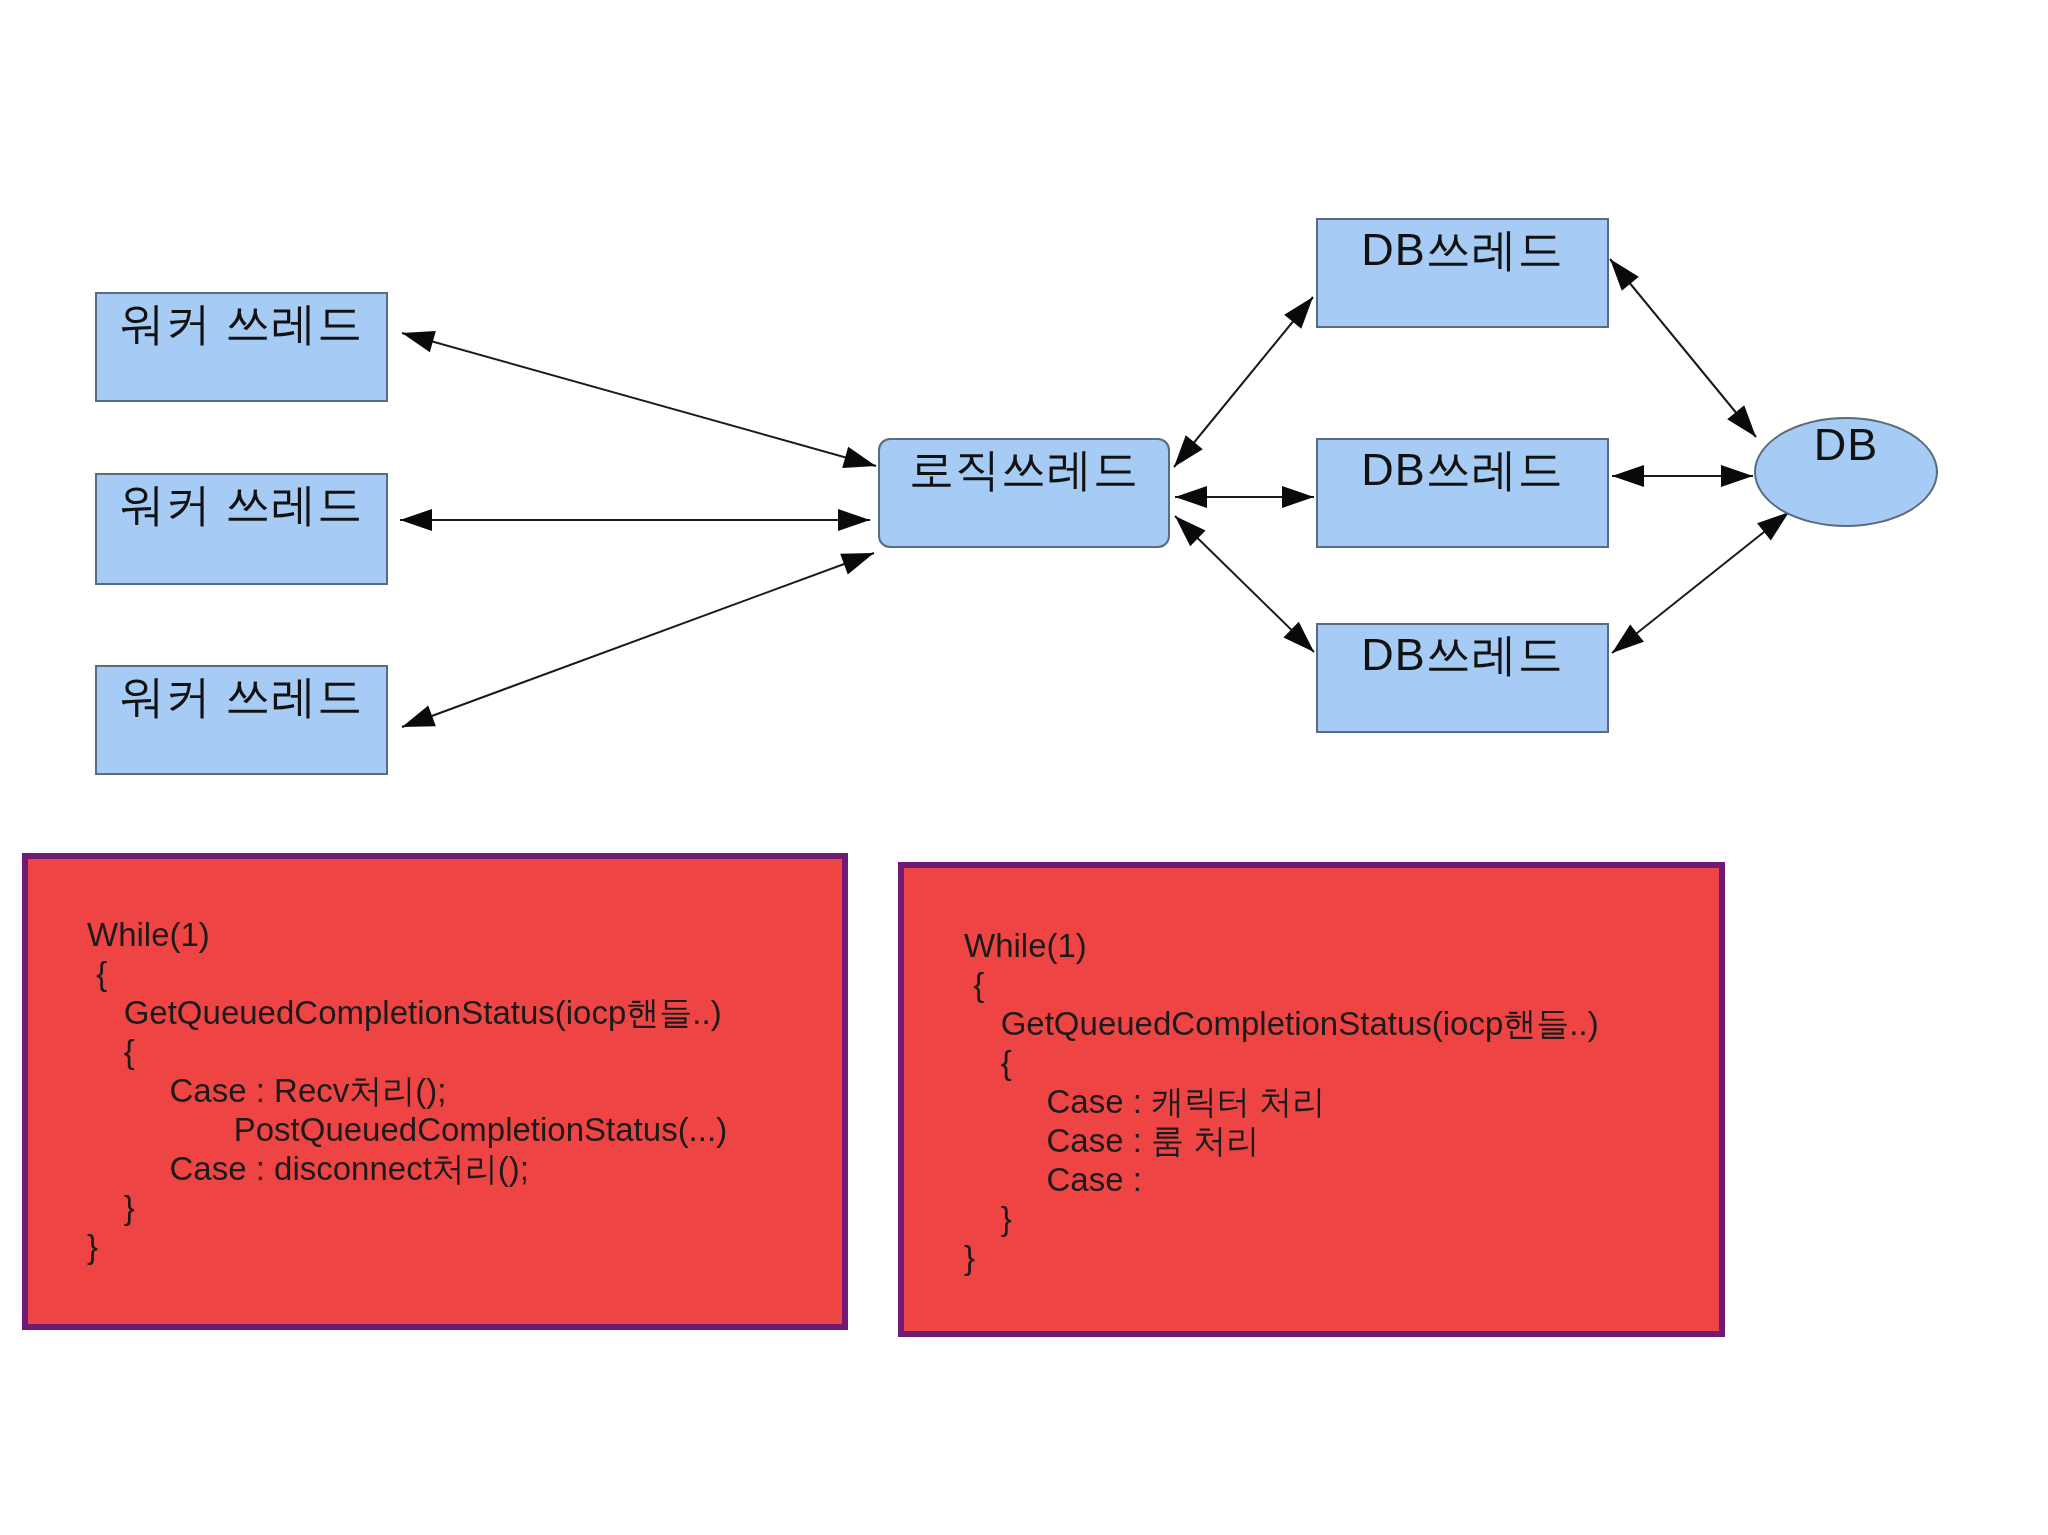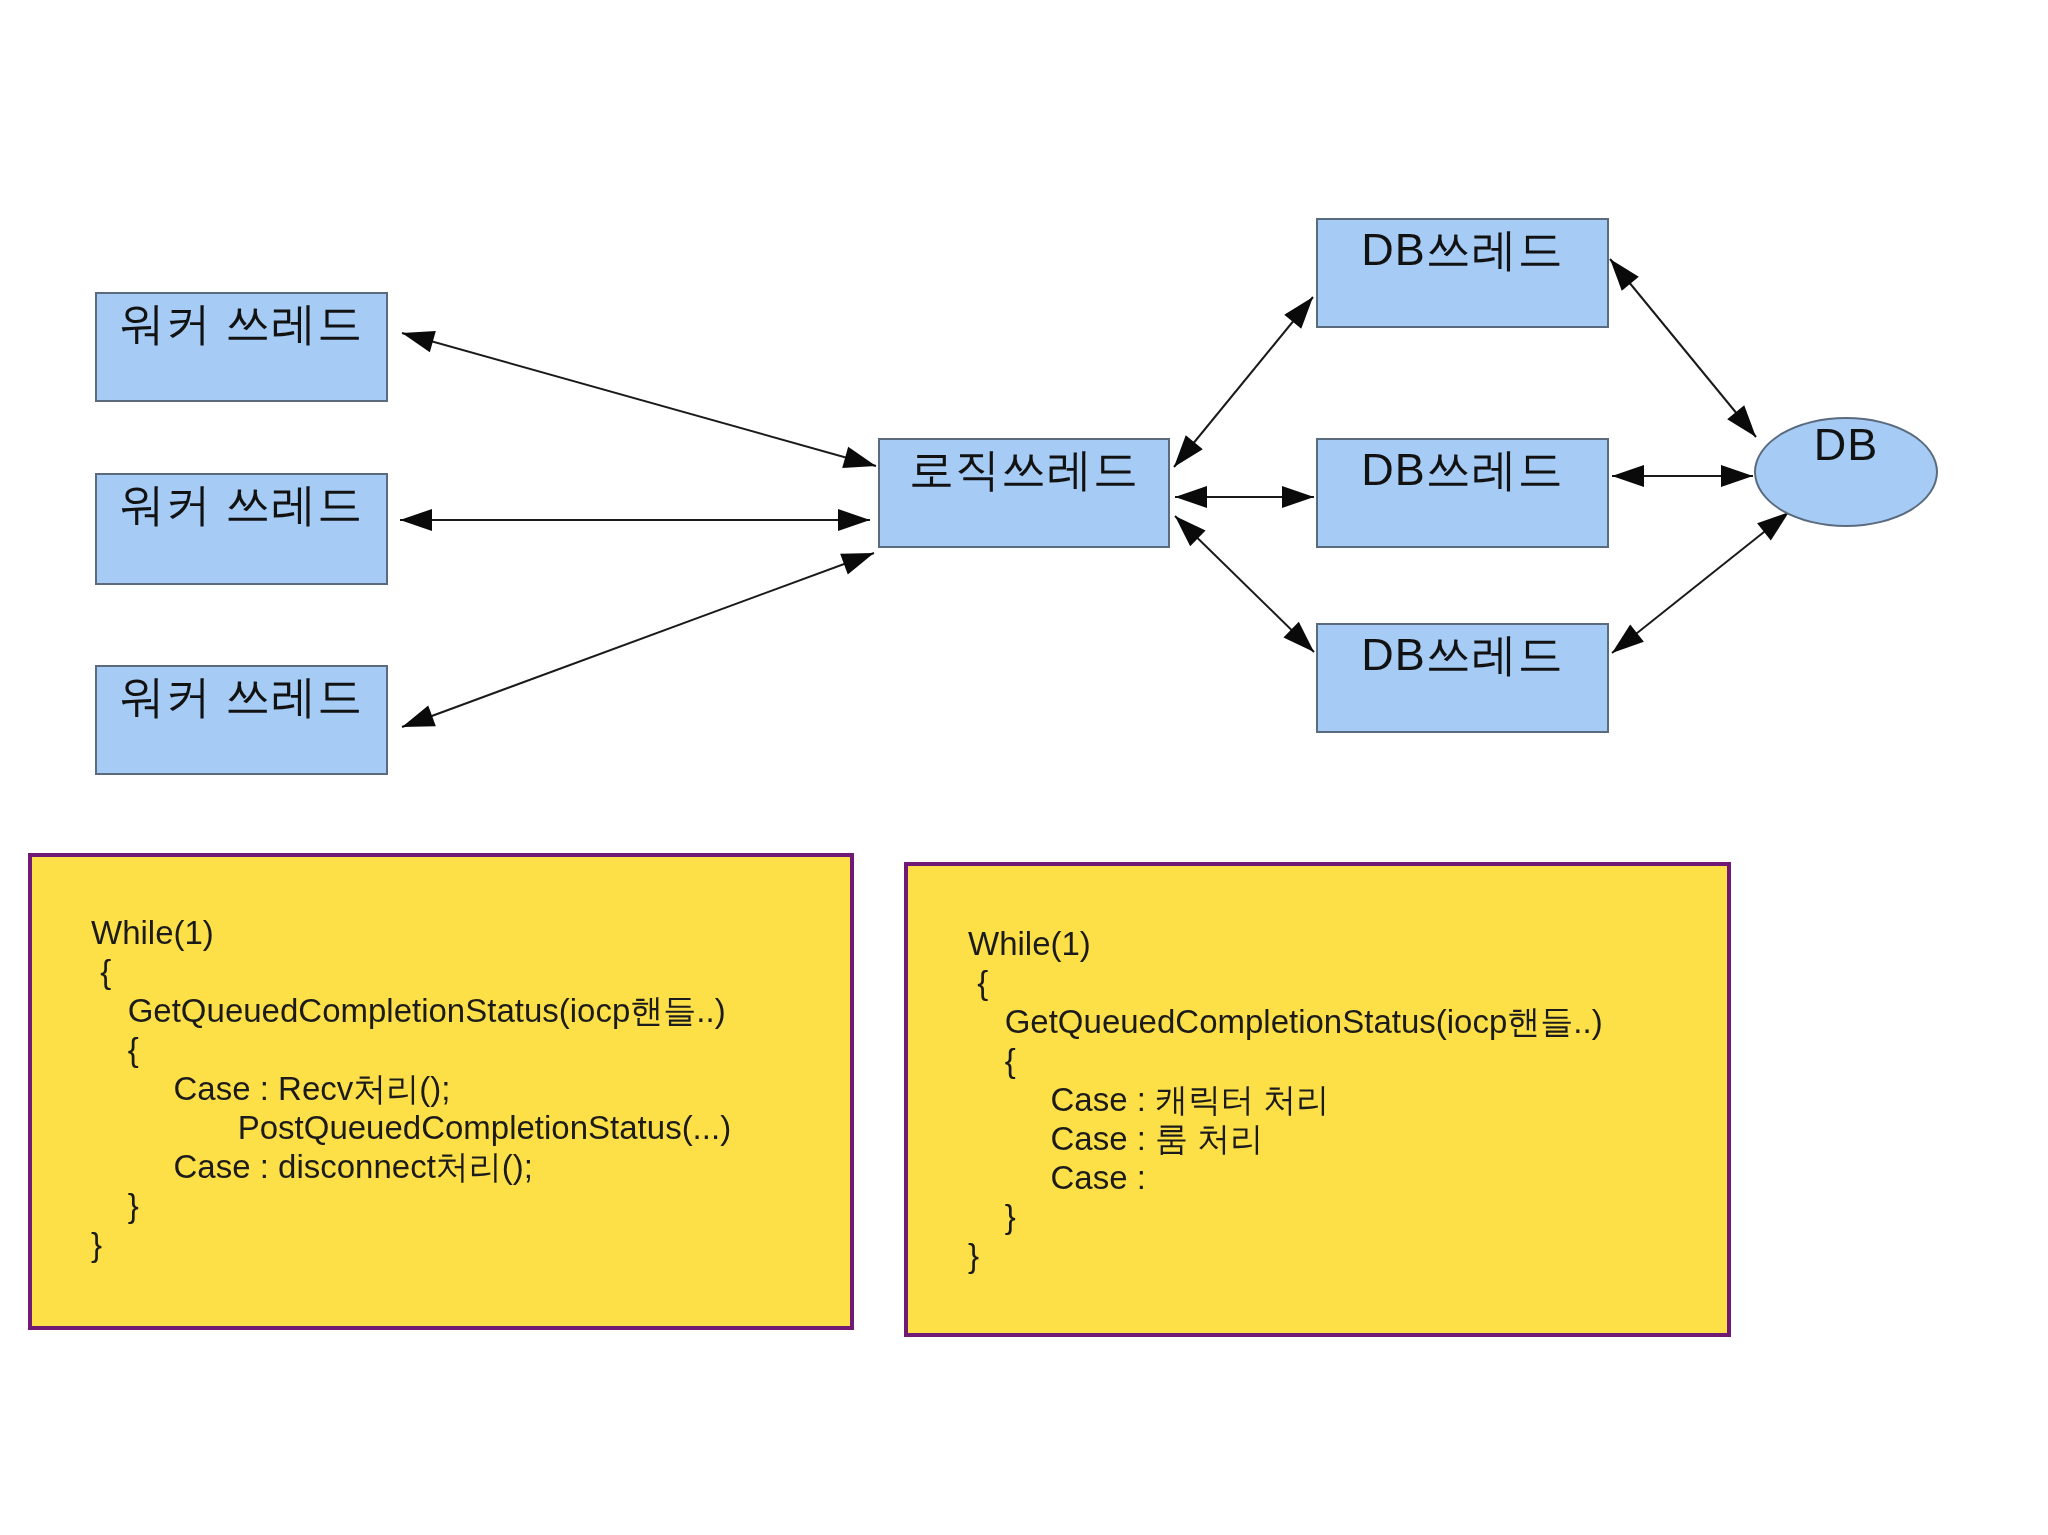--- a/index.html
+++ b/index.html
@@ -32,32 +32,31 @@
     letter-spacing: 1px;
     color: #121212;
     white-space: nowrap;
   }
   .ellipse {
     border-radius: 50%;
   }
   #worker1 { left: 95px;  top: 292px; width: 293px; height: 110px; }
   #worker2 { left: 95px;  top: 473px; width: 293px; height: 112px; }
   #worker3 { left: 95px;  top: 665px; width: 293px; height: 110px; }
-  #logic   { left: 878px; top: 438px; width: 292px; height: 110px; }
+  #logic   { left: 878px; top: 438px; width: 292px; height: 110px; border-radius: 12px; }
   #db1     { left: 1316px; top: 218px; width: 293px; height: 110px; }
   #db2     { left: 1316px; top: 438px; width: 293px; height: 110px; }
   #db3     { left: 1316px; top: 623px; width: 293px; height: 110px; }
   #dbe     { left: 1754px; top: 417px; width: 184px; height: 110px; }
 
   .code-panel {
     position: absolute;
     box-sizing: border-box;
-    background: #fde047;
-    border: 4px solid #701a75;
-    margin-left: 6px;
+    background: #ef4444;
+    border: 6px solid #701a75;
   }
   #code-left  { left: 22px;  top: 853px; width: 826px; height: 477px; }
   #code-right { left: 898px; top: 862px; width: 827px; height: 475px; }
   .code-panel pre {
     margin: 0;
     font-family: "Liberation Sans", sans-serif;
     font-size: 33px;
     line-height: 39px;
     white-space: pre;
     color: #1b1b1b;

